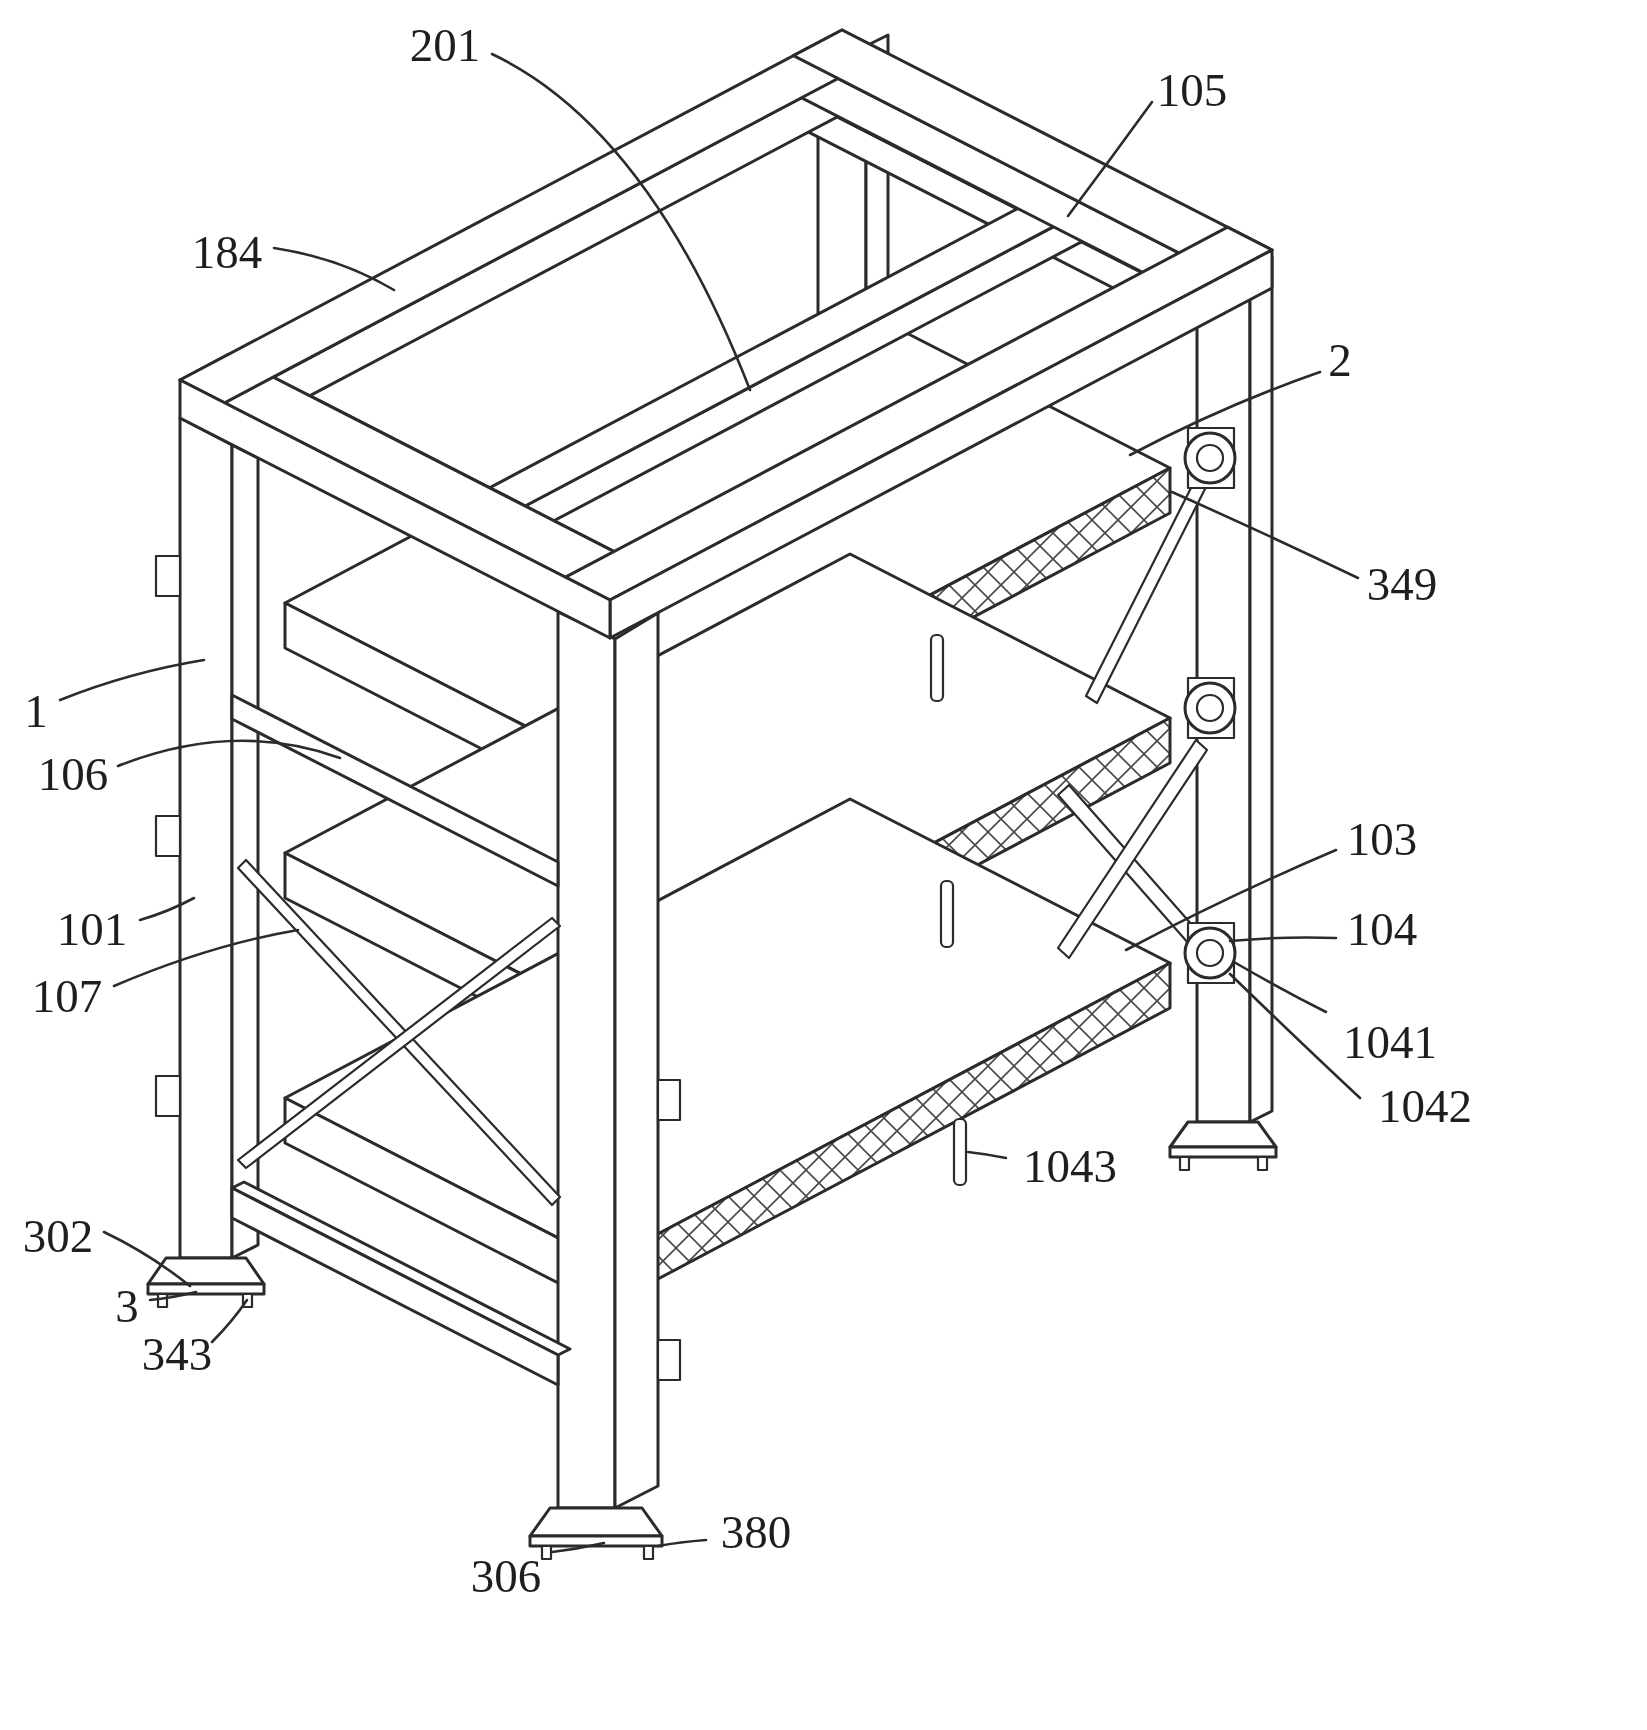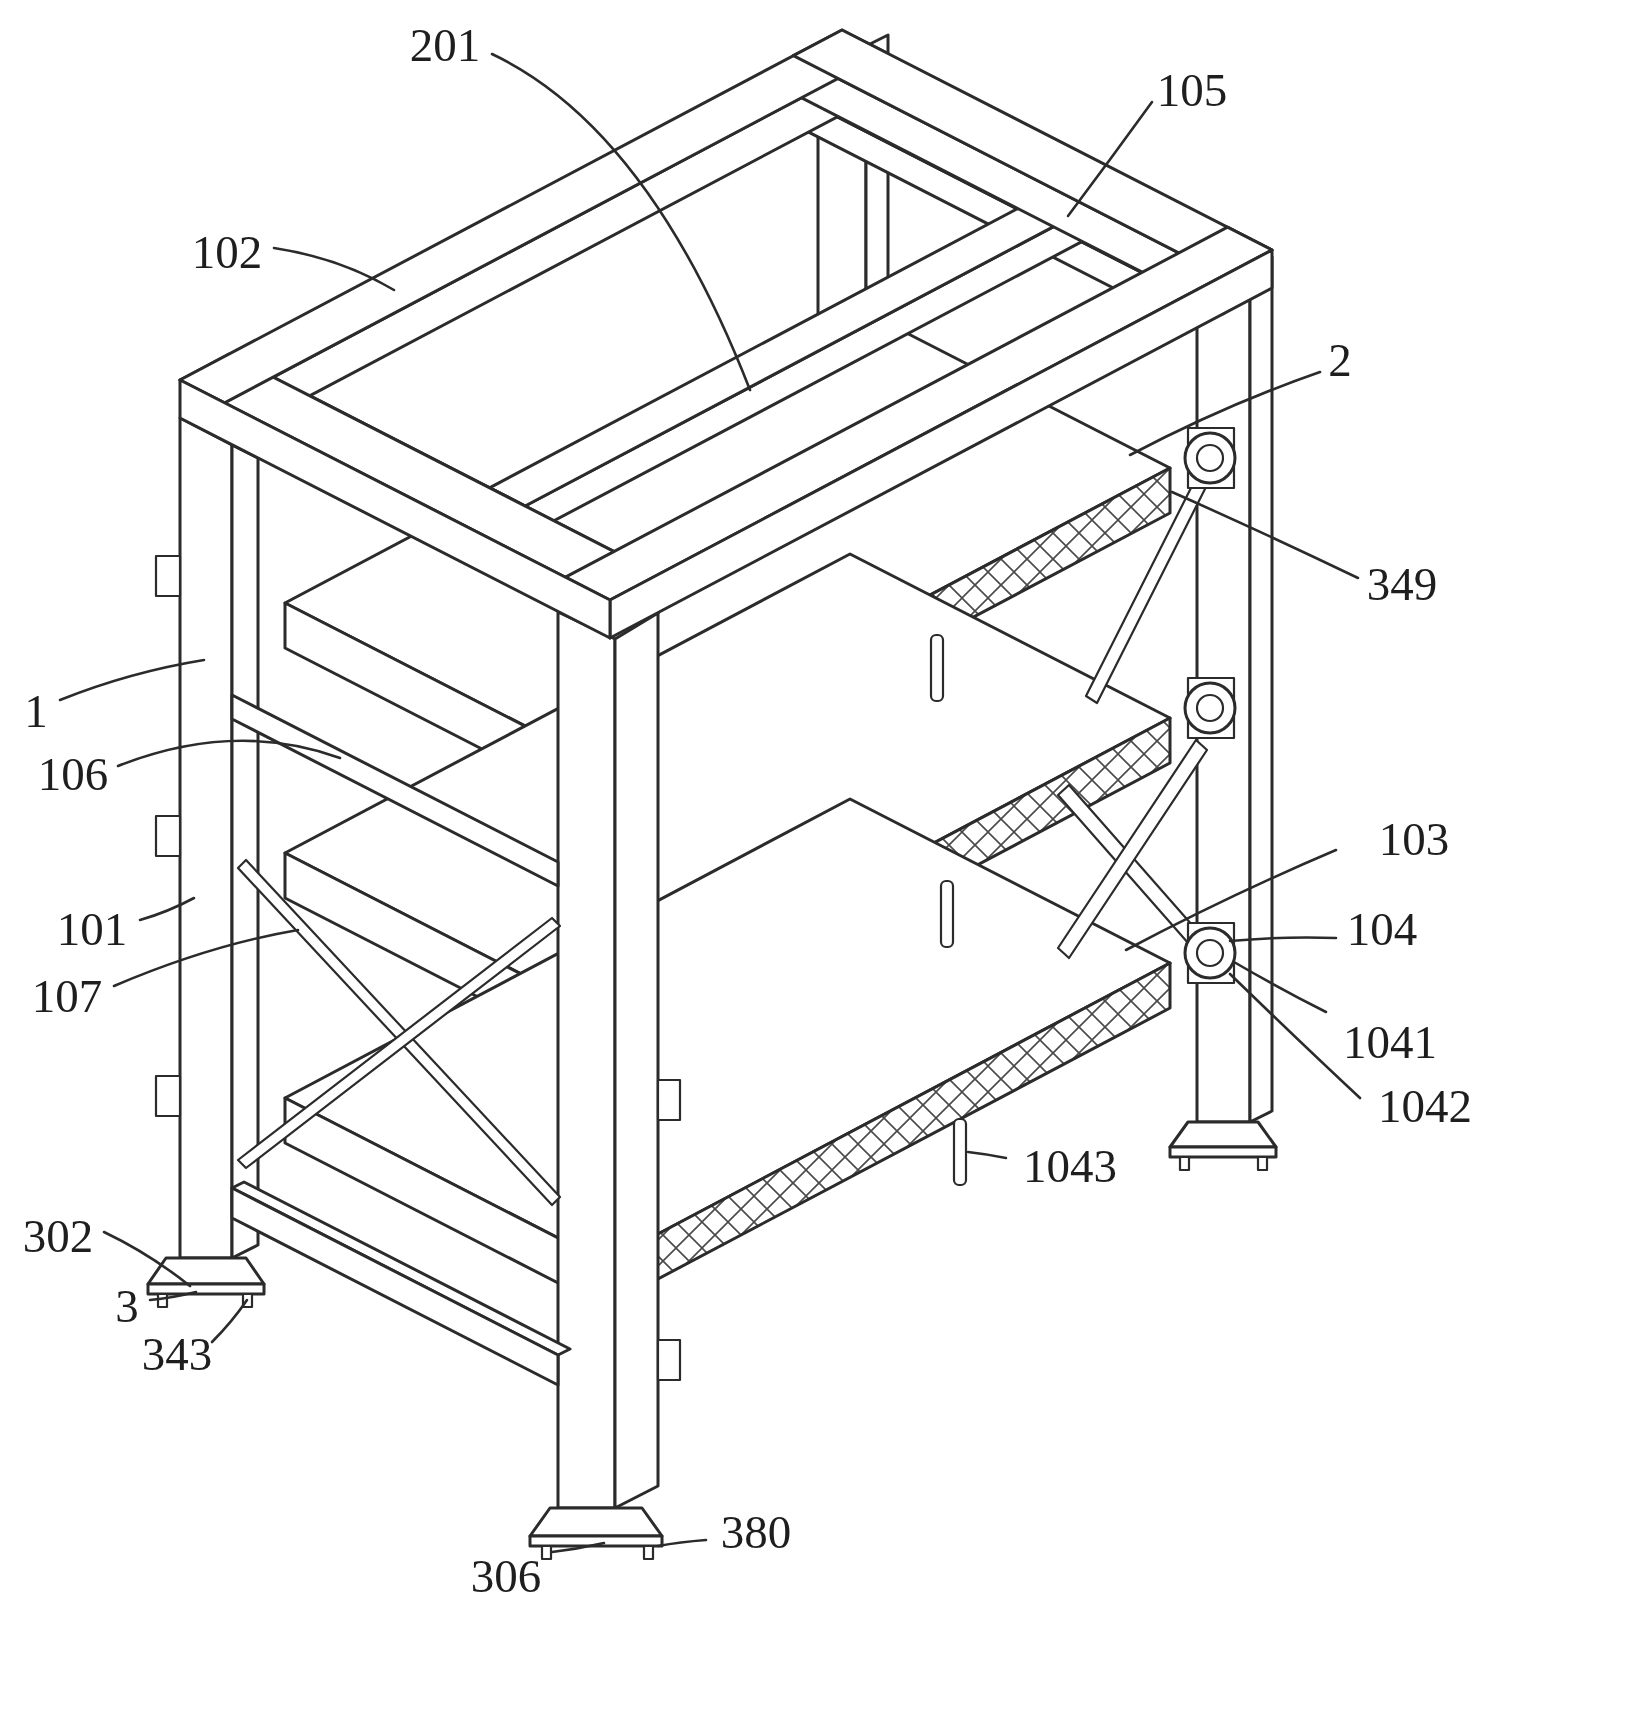--- a/index.html
+++ b/index.html
@@ -181,28 +181,28 @@
     <path class="leader" d="M104 1232 Q150 1254 190 1286"></path>
     <path class="leader" d="M150 1300 Q172 1298 196 1292"></path>
     <path class="leader" d="M212 1342 Q232 1322 247 1300"></path>
     <path class="leader" d="M552 1552 Q578 1549 604 1543"></path>
     <path class="leader" d="M706 1540 Q680 1542 658 1546"></path>
   </g>
 </svg>
 
   <div class="ref-label" style="left:445px;top:45px">201</div>
   <div class="ref-label" style="left:1192px;top:90px">105</div>
-  <div class="ref-label" style="left:227px;top:252px">102</div>
+  <div class="ref-label" style="left:227px;top:252px">184</div>
   <div class="ref-label" style="left:1340px;top:360px">2</div>
   <div class="ref-label" style="left:1402px;top:584px">349</div>
   <div class="ref-label" style="left:36px;top:711px">1</div>
   <div class="ref-label" style="left:73px;top:774px">106</div>
   <div class="ref-label" style="left:92px;top:929px">101</div>
   <div class="ref-label" style="left:67px;top:996px">107</div>
-  <div class="ref-label" style="left:1414px;top:839px">103</div>
+  <div class="ref-label" style="left:1382px;top:839px">103</div>
   <div class="ref-label" style="left:1382px;top:929px">104</div>
   <div class="ref-label" style="left:1390px;top:1042px">1041</div>
   <div class="ref-label" style="left:1425px;top:1106px">1042</div>
   <div class="ref-label" style="left:1070px;top:1166px">1043</div>
   <div class="ref-label" style="left:58px;top:1236px">302</div>
   <div class="ref-label" style="left:127px;top:1306px">3</div>
   <div class="ref-label" style="left:177px;top:1354px">343</div>
   <div class="ref-label" style="left:506px;top:1576px">306</div>
   <div class="ref-label" style="left:756px;top:1532px">380</div>
 

